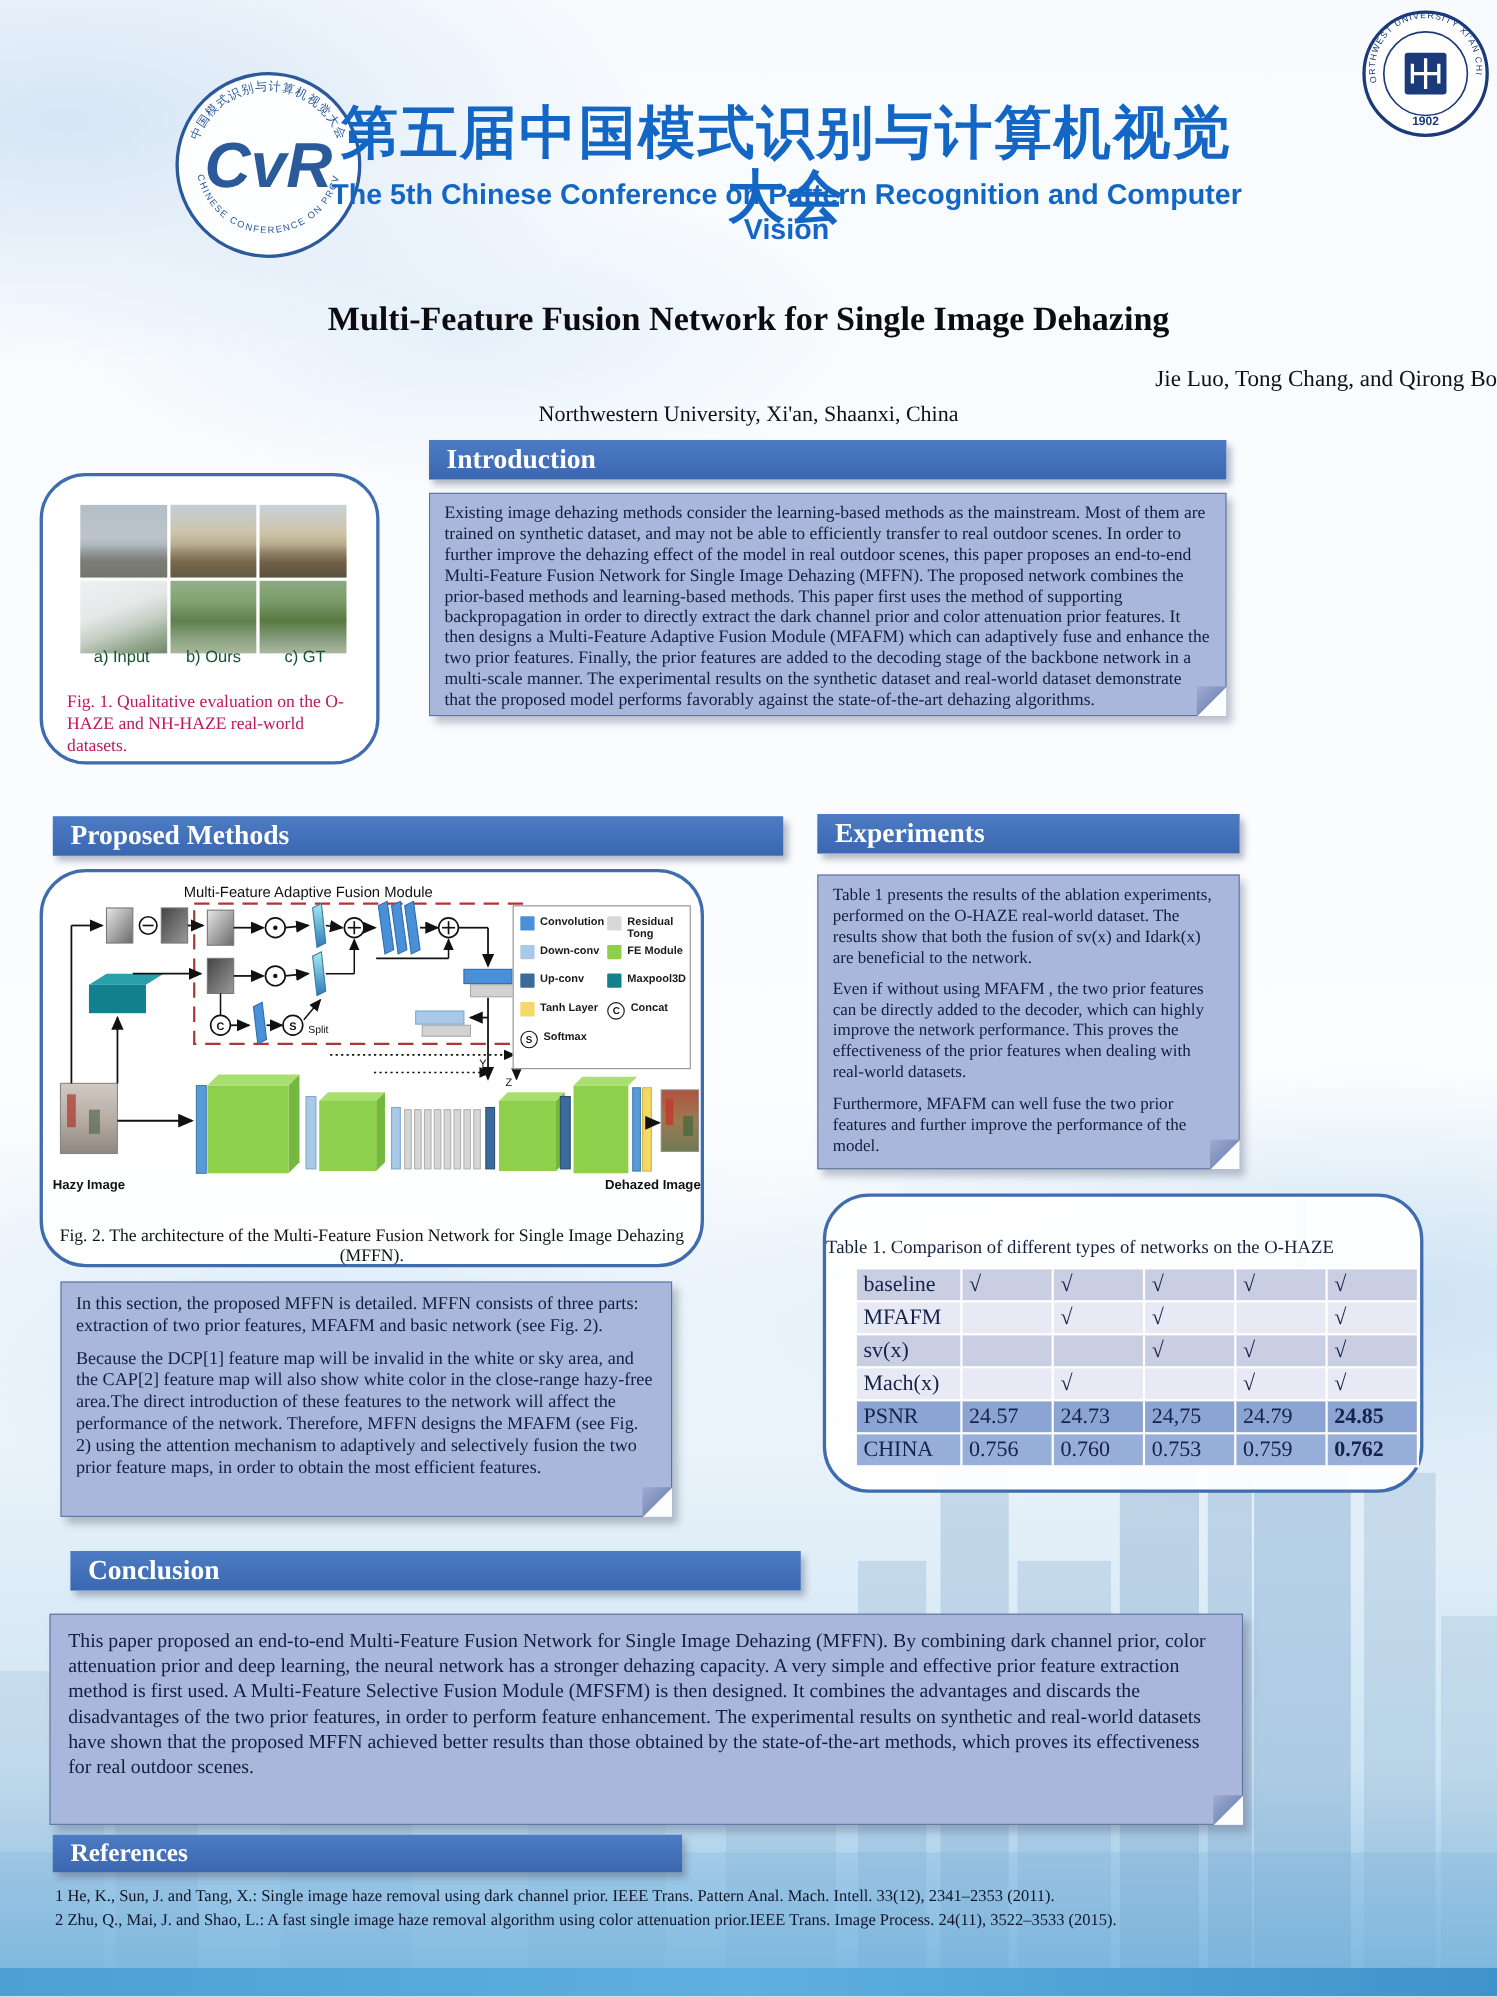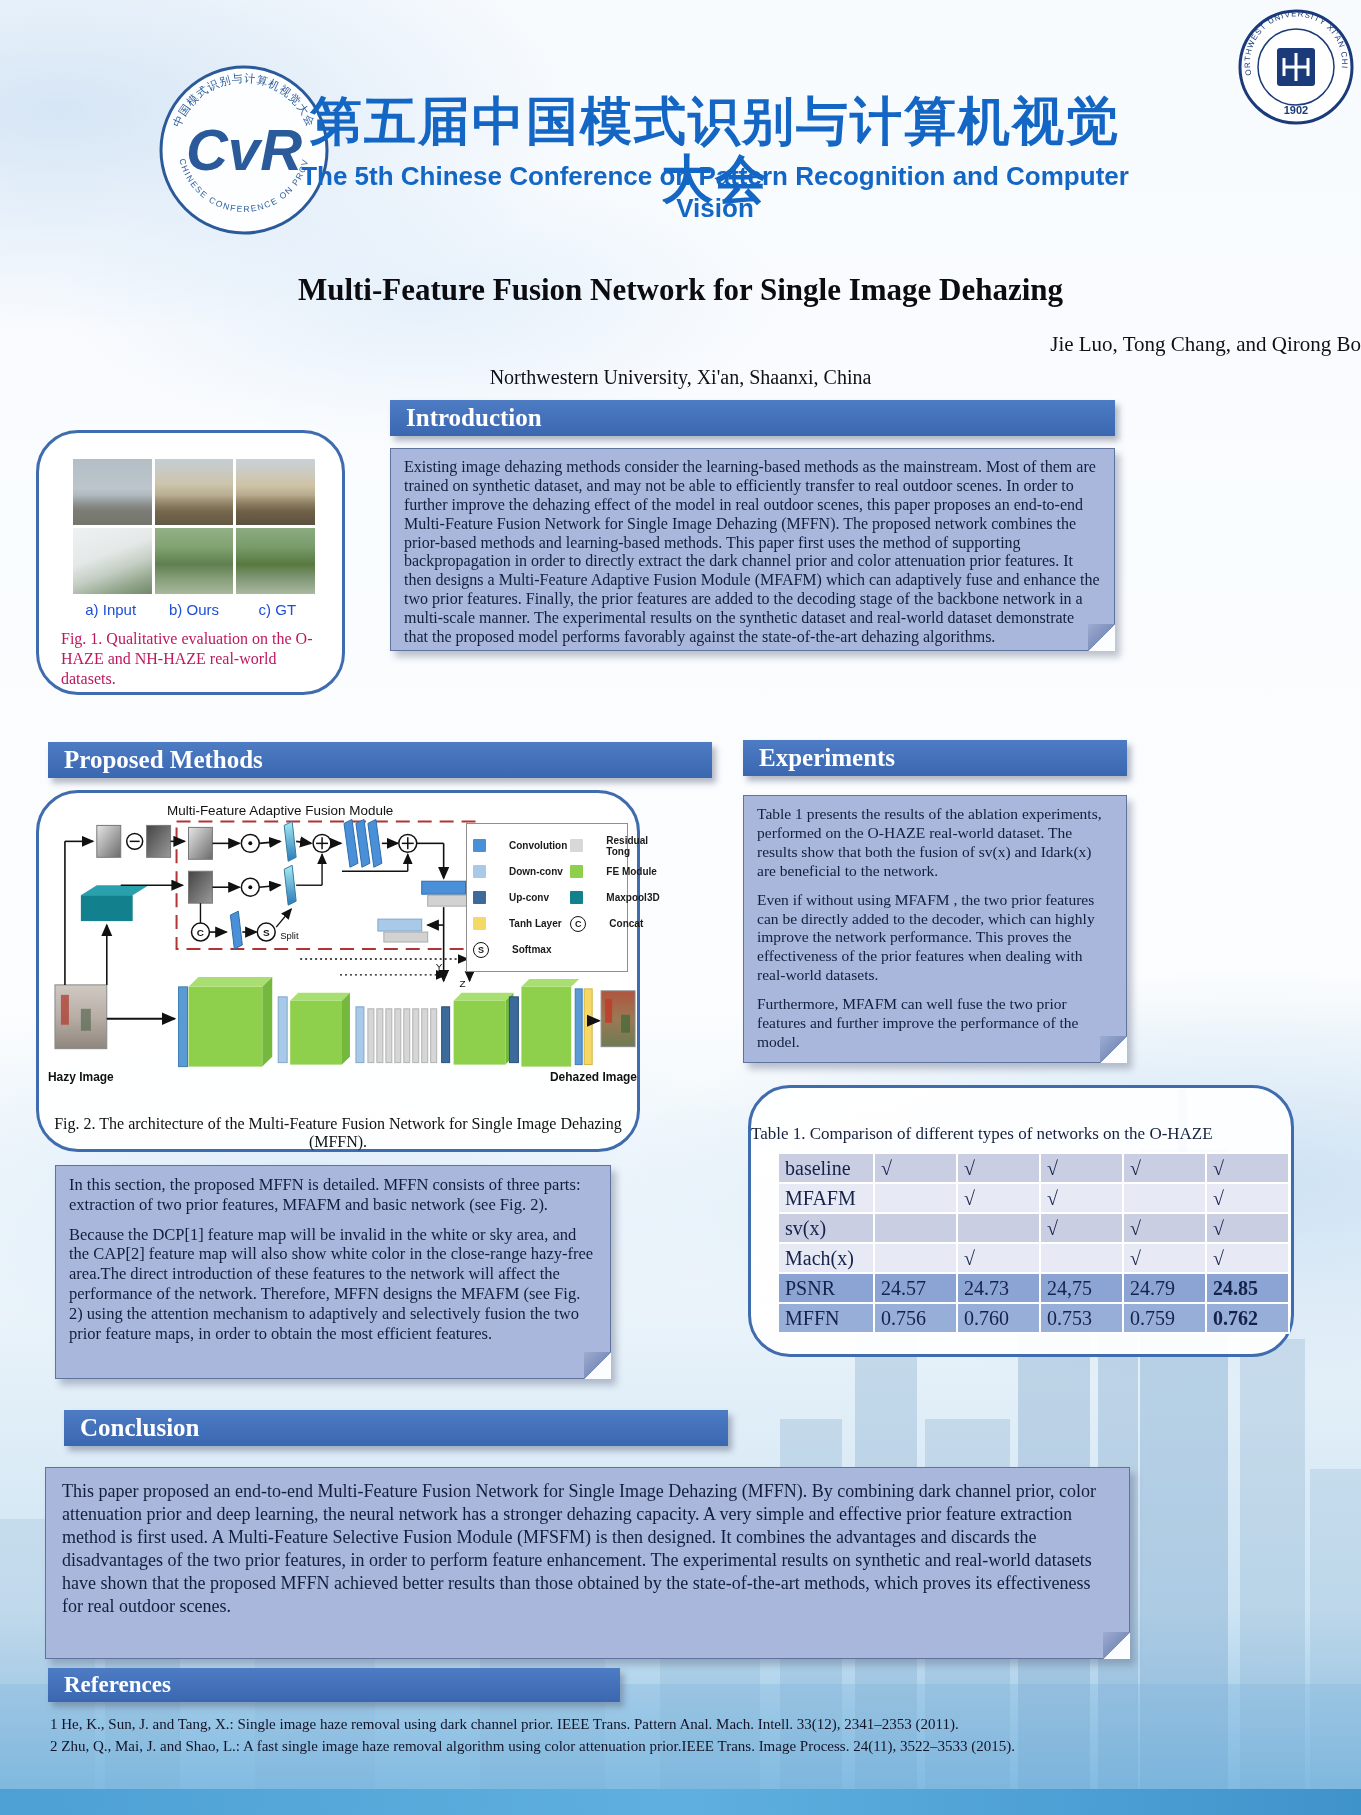--- a/index.html
+++ b/index.html
@@ -35,30 +35,30 @@
   .p-title{position:absolute;left:0;top:272px;width:1361px;text-align:center;
     font:bold 31px "Liberation Serif",serif;color:#0c0c10;}
   .p-authors{position:absolute;left:0;top:332px;width:1361px;text-align:right;
     font:21px "Liberation Serif",serif;color:#101018;}
   .p-affil{position:absolute;left:0;top:366px;width:1361px;text-align:center;
     font:20px "Liberation Serif",serif;color:#101018;}
   
   .f1grid{position:absolute;left:34px;top:26px;width:242px;display:grid;
     grid-template-columns:repeat(3,1fr);grid-auto-rows:66px;gap:3px;}
   .f1img{width:100%;height:100%;}
-  .f1labels{position:absolute;left:30px;top:168px;width:250px;display:flex;
-    font:15px "Liberation Sans",sans-serif;color:#1d4ed8;}
+  .f1labels{position:absolute;left:30px;top:156px;width:250px;display:flex;
+    font:15px "Liberation Sans",sans-serif;color:#14532d;}
   .f1labels span{flex:1;text-align:center;}
   .f1cap{position:absolute;left:22px;top:196px;width:268px;
     font:16px/1.25 "Liberation Serif",serif;color:#be185d;}
   
   .legend{position:absolute;right:9px;top:30px;width:148px;padding:9px 6px;background:#fff;
     border:1px solid #8f8f8f;display:grid;grid-template-columns:1fr 1fr;grid-auto-flow:column;
     grid-template-rows:repeat(5,25px);column-gap:3px;row-gap:1px;}
-  .lgitem{display:flex;align-items:center;gap:23px;font:bold 10px "Liberation Sans",sans-serif;color:#1a1a1a;}
+  .lgitem{display:flex;gap:5px;font:bold 10px "Liberation Sans",sans-serif;color:#1a1a1a;}
   .sw{width:13px;height:13px;flex:0 0 13px;border-radius:1px;}
   .swc{width:14px;height:14px;flex:0 0 14px;border-radius:50%;border:1.5px solid #111;
     display:flex;align-items:center;justify-content:center;font:bold 9px "Liberation Sans",sans-serif;background:#fff;}
   .f2cap{position:absolute;left:0;top:322px;width:100%;text-align:center;
     font:16px "Liberation Serif",serif;color:#111;}
   
   .t1cap{position:absolute;left:0;top:36px;width:100%;text-align:left;
     font:17px "Liberation Serif",serif;color:#15203f;}
   table.t1{position:absolute;left:26px;top:64px;border-collapse:collapse;
     font:20px "Liberation Serif",serif;color:#15224a;}
@@ -399,21 +399,21 @@
         </tr>
         <tr class="r-p">
           <td class="lab">PSNR</td>
           <td class="c">24.57</td>
           <td class="c">24.73</td>
           <td class="c">24,75</td>
           <td class="c">24.79</td>
           <td class="c bold">24.85</td>
         </tr>
         <tr class="r-s">
-          <td class="lab">MFFN</td>
+          <td class="lab">CHINA</td>
           <td class="c">0.756</td>
           <td class="c">0.760</td>
           <td class="c">0.753</td>
           <td class="c">0.759</td>
           <td class="c bold">0.762</td>
         </tr>
       </tbody>
     </table>
   </div>
 

